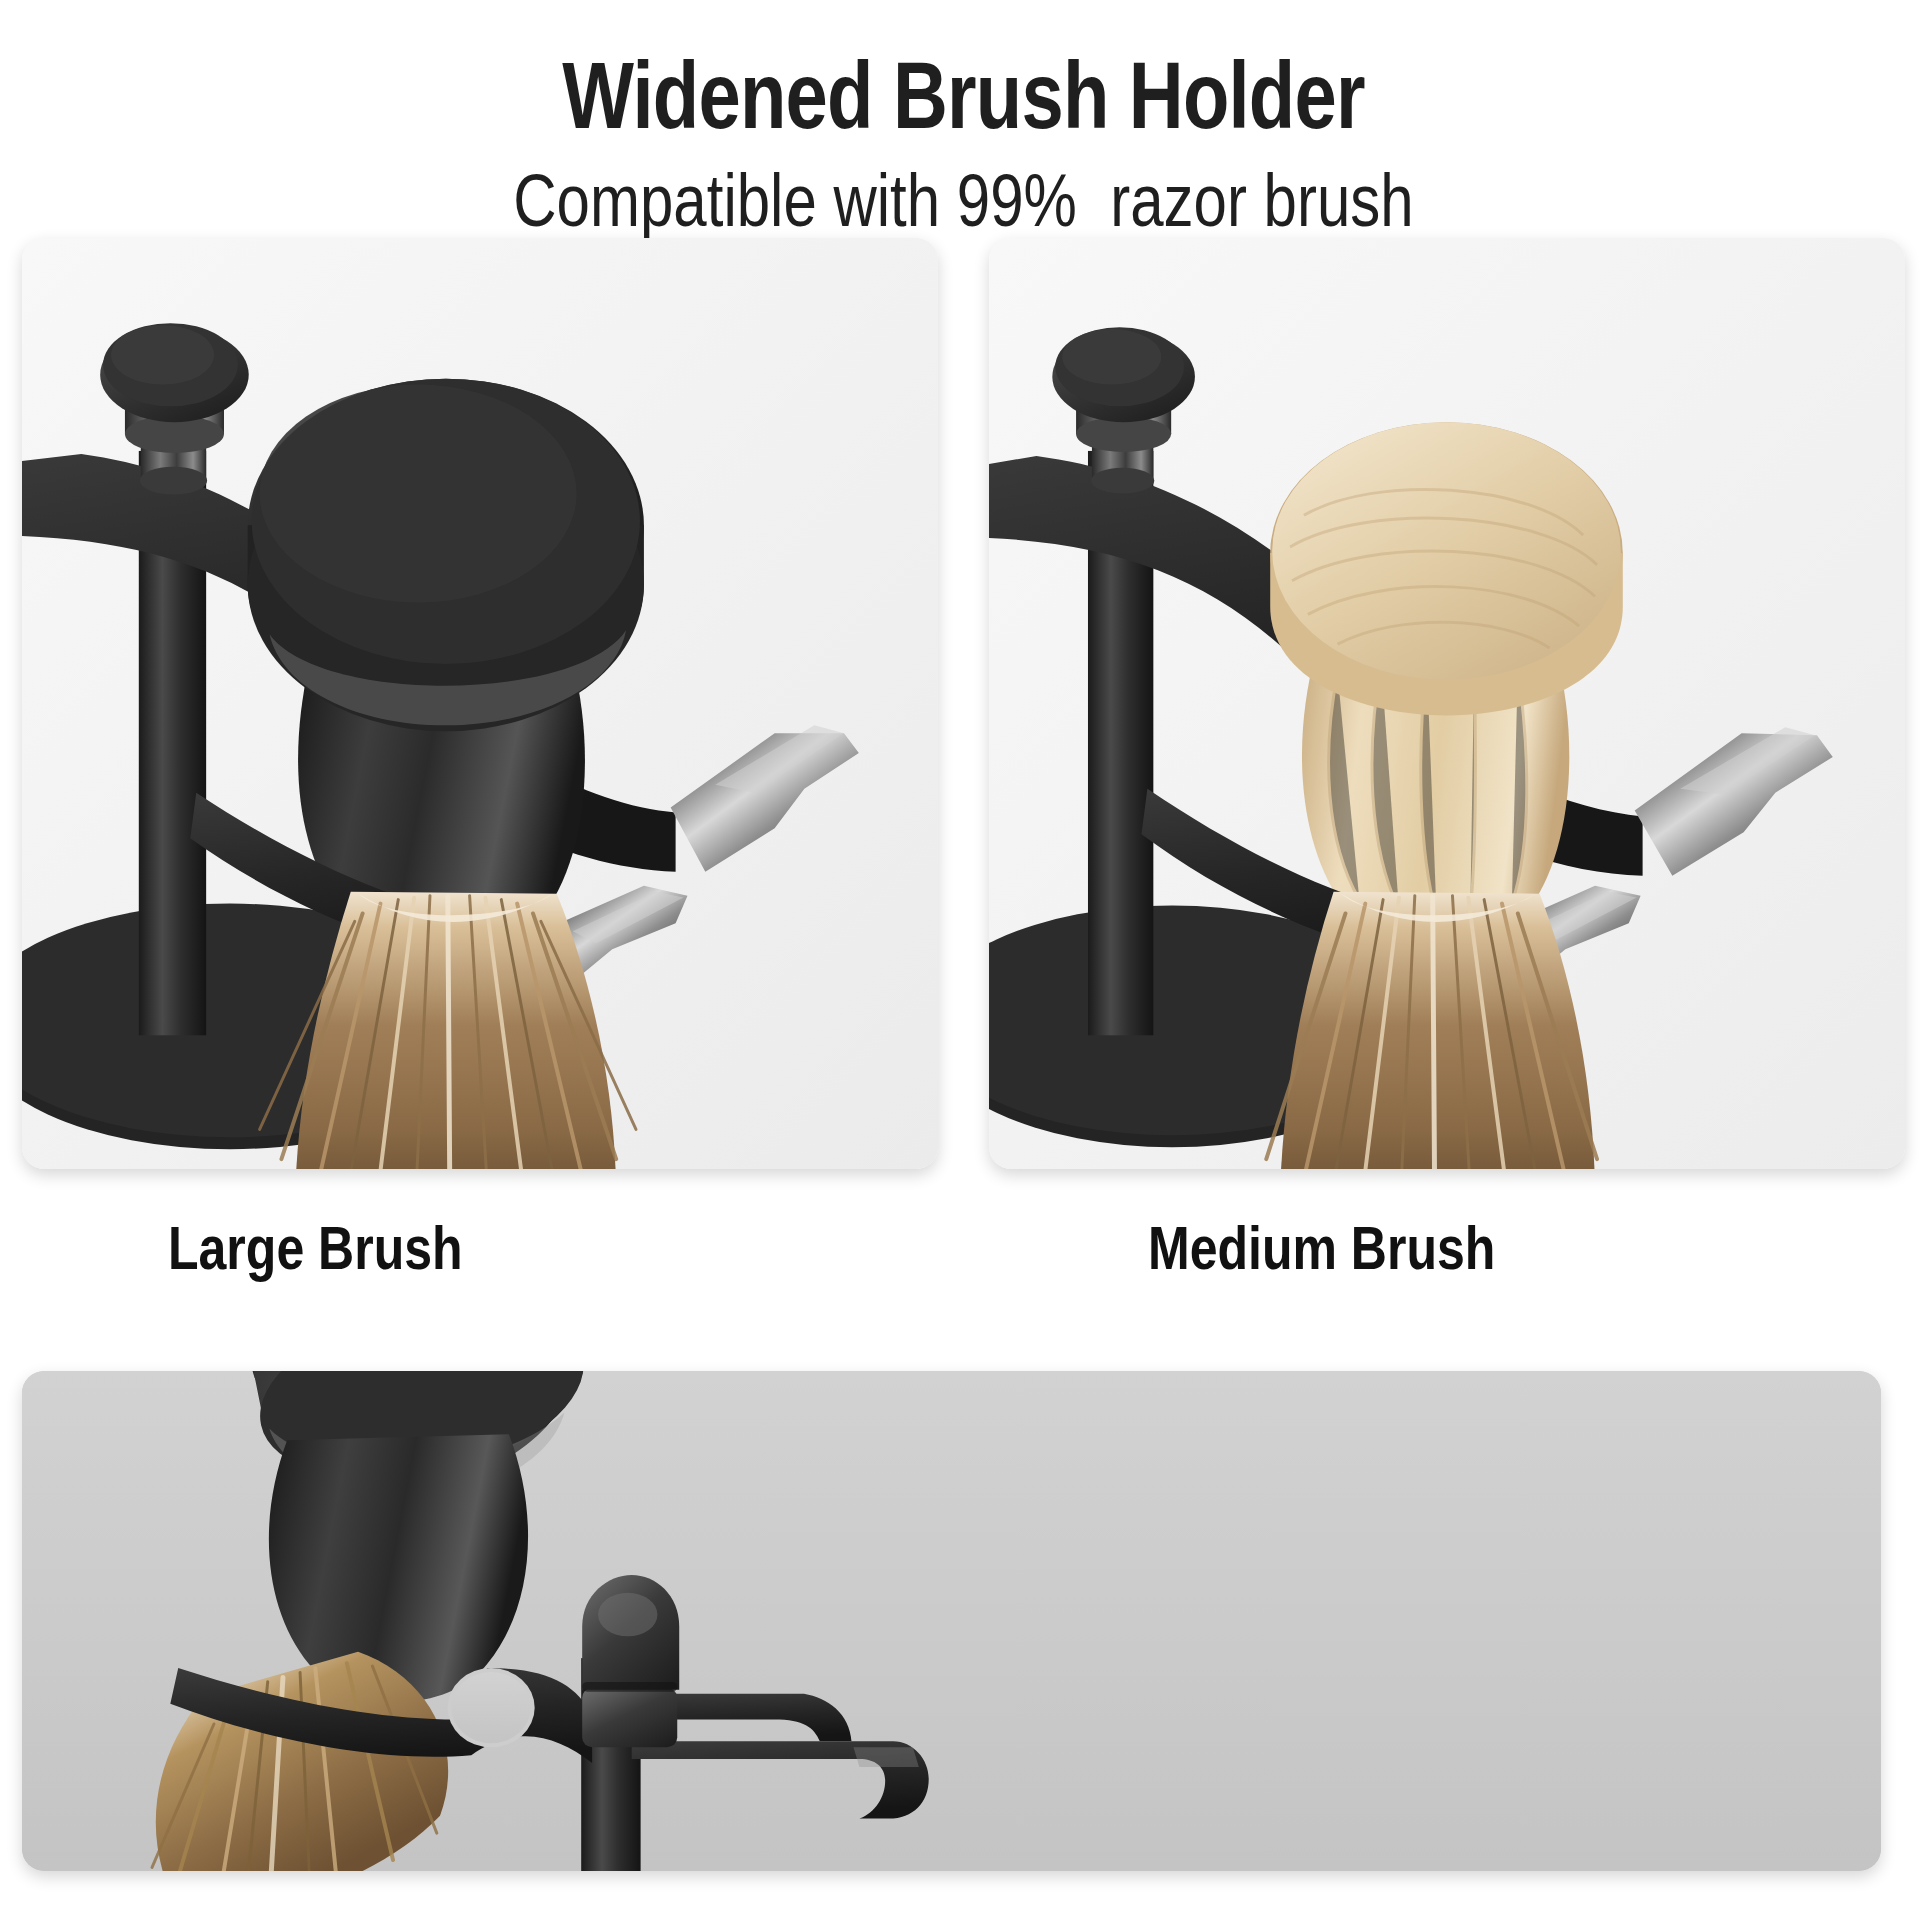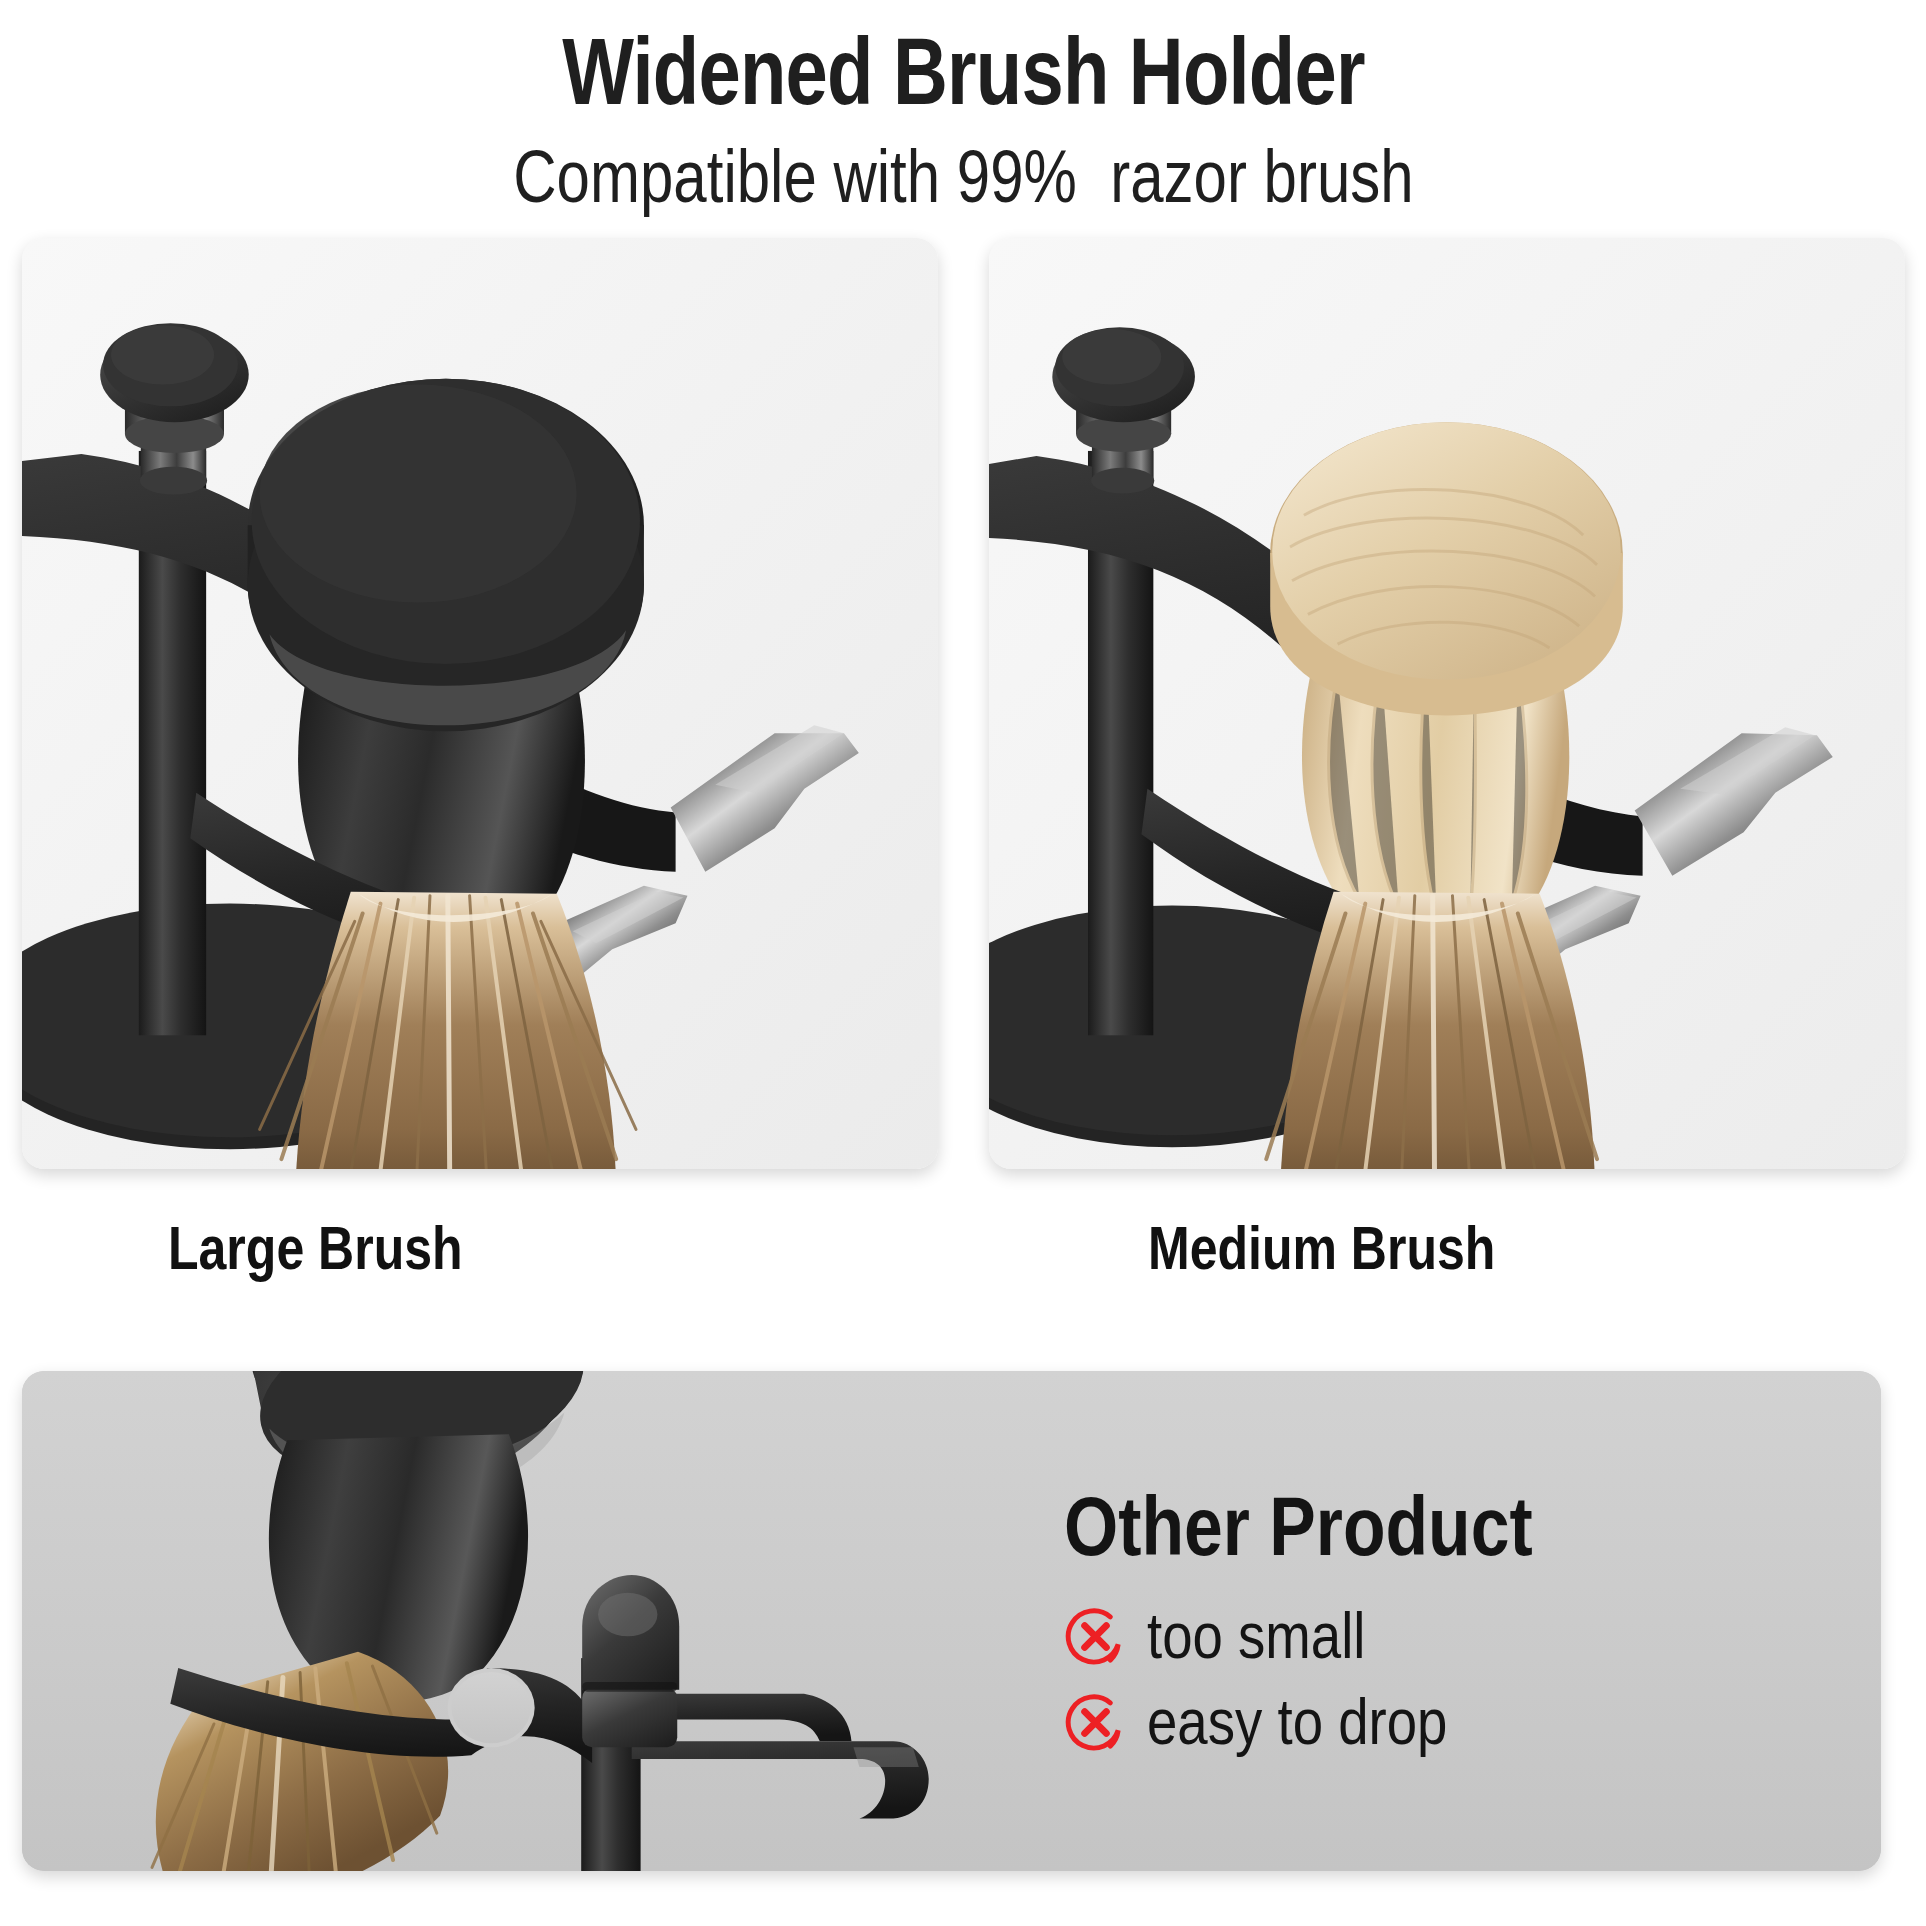--- a/index.html
+++ b/index.html
@@ -18,21 +18,21 @@
     height: 1927px;
     background: #ffffff;
   }
 
   
   .header {
     position: absolute;
     top: 0; left: 0;
     width: 1927px;
     text-align: center;
-    padding-top: 20px;
+    padding-top: 44px;
   }
   .title {
     font-size: 95px;
     font-weight: 700;
     color: #1f1f1f;
     letter-spacing: -1px;
     transform: scaleX(0.80);
     transform-origin: center top;
     line-height: 1.08;
     white-space: nowrap;
@@ -436,34 +436,15 @@
         <rect x="566" y="320" width="96" height="60" rx="10" fill="url(#opKnob)"></rect>
         <path d="M566 258 C566 226 592 206 616 206 C640 206 664 226 664 258 L664 322
                  L566 322 Z" fill="url(#opKnob)"></path>
         <ellipse cx="612" cy="246" rx="30" ry="22" fill="#6f6f6f" opacity="0.5"></ellipse>
         <rect x="566" y="314" width="96" height="10" rx="5" fill="#121212" opacity="0.6"></rect>
       </g>
     </svg>
 
   </div>
 
-  <div class="other-block">
-    <div class="other-title">Other Product</div>
-
-    <div class="other-item">
-      <svg class="xmark" width="63" height="63" viewBox="0 0 64 64">
-        <path d="M47 12 A26 26 0 1 0 55 40 A26 26 0 0 1 47 56" fill="none" stroke="#ed2024" stroke-width="5" stroke-linecap="round"></path>
-        <path d="M21 21 L43 43 M43 21 L21 43" fill="none" stroke="#ed2024" stroke-width="7" stroke-linecap="round"></path>
-      </svg>
-      <span class="other-text">too small</span>
-    </div>
-
-    <div class="other-item">
-      <svg class="xmark" width="63" height="63" viewBox="0 0 64 64">
-        <path d="M47 12 A26 26 0 1 0 55 40 A26 26 0 0 1 47 56" fill="none" stroke="#ed2024" stroke-width="5" stroke-linecap="round"></path>
-        <path d="M21 21 L43 43 M43 21 L21 43" fill="none" stroke="#ed2024" stroke-width="7" stroke-linecap="round"></path>
-      </svg>
-      <span class="other-text">easy to drop</span>
-    </div>
-  </div>
 
 </div>
 
 
 </body></html>

